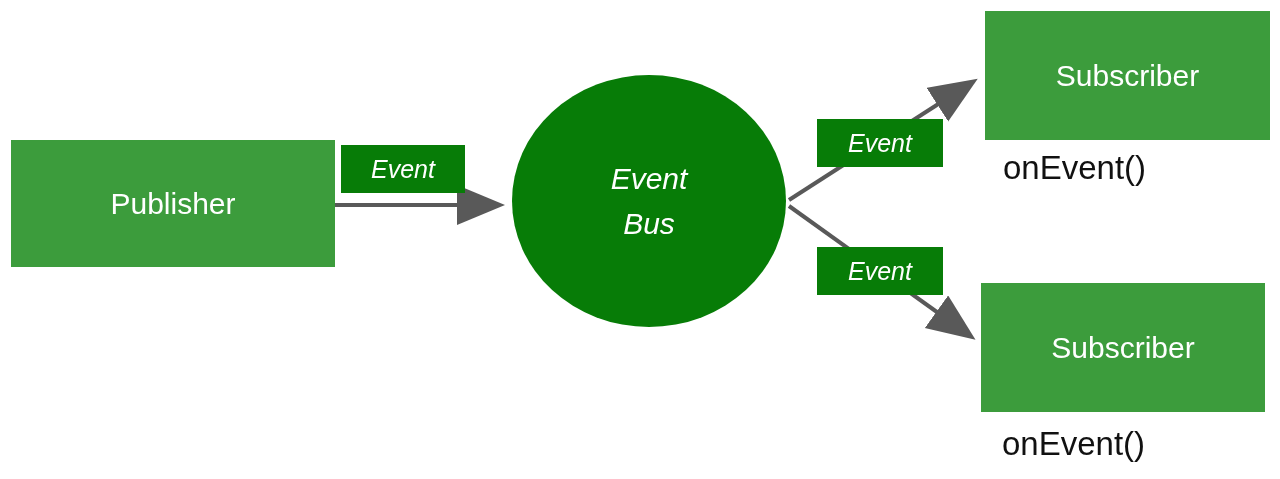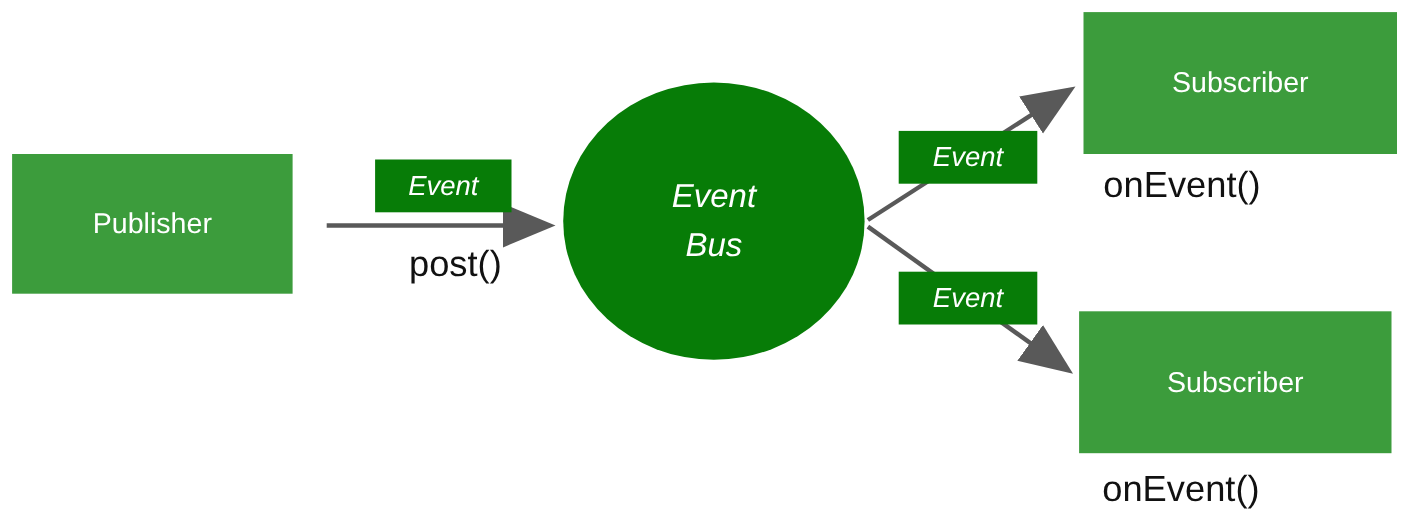--- a/index.html
+++ b/index.html
@@ -25,21 +25,21 @@
     display: flex;
     align-items: center;
     justify-content: center;
     color: #ffffff;
     z-index: 2;
   }
 
   .box-green  { background: var(--box-green, #3c9c3c); }
   .dark-green { background: var(--dark-green, #077c07); font-style: italic; }
 
-  .label-big { font-size: 26px; }
+  .label-big { font-size: 30px; }
 
   .event-chip {
     font-size: 25px;
     z-index: 3;
   }
 
   .bus-circle {
     border-radius: 50%;
     flex-direction: column;
     text-align: center;
@@ -67,29 +67,28 @@
     <defs>
       <marker id="arrowhead" markerWidth="13" markerHeight="11" refX="10" refY="5" orient="auto">
         <path d="M0,0 L12,5 L0,10 Z" style="fill: var(--arrow-gray, #595959);"></path>
       </marker>
     </defs>
     <line x1="297" y1="205" x2="497" y2="205" style="stroke: var(--arrow-gray, #595959);" stroke-width="4" marker-end="url(#arrowhead)"></line>
     <line x1="789" y1="200" x2="971" y2="83" style="stroke: var(--arrow-gray, #595959);" stroke-width="4" marker-end="url(#arrowhead)"></line>
     <line x1="789" y1="206" x2="969" y2="335" style="stroke: var(--arrow-gray, #595959);" stroke-width="4" marker-end="url(#arrowhead)"></line>
   </svg>
 
-  <div class="node box-green label-big" style="left:11px; top:140px; width:255px; height:127px;">
+  <div class="node box-green label-big" style="left:11px; top:140px; width:324px; height:127px;">
     <span>Publisher</span>
   </div>
 
   <div class="node dark-green event-chip" style="left:341px; top:145px; width:124px; height:48px;">
     <span>Event</span>
   </div>
 
-  <div class="method method-post" style="left:344px; top:220px; width:140px;">post()</div>
 
   <div class="node dark-green bus-circle" style="left:512px; top:75px; width:274px; height:252px;">
     <span>Event</span>
     <span>Bus</span>
   </div>
 
   <div class="node dark-green event-chip" style="left:817px; top:119px; width:126px; height:48px;">
     <span>Event</span>
   </div>
 

